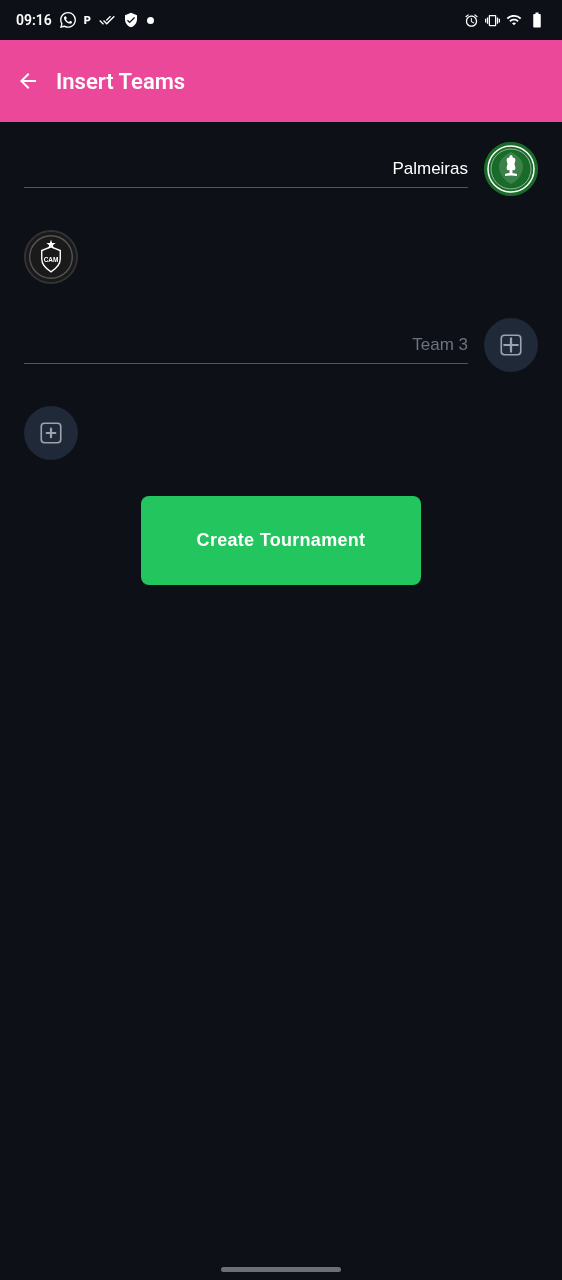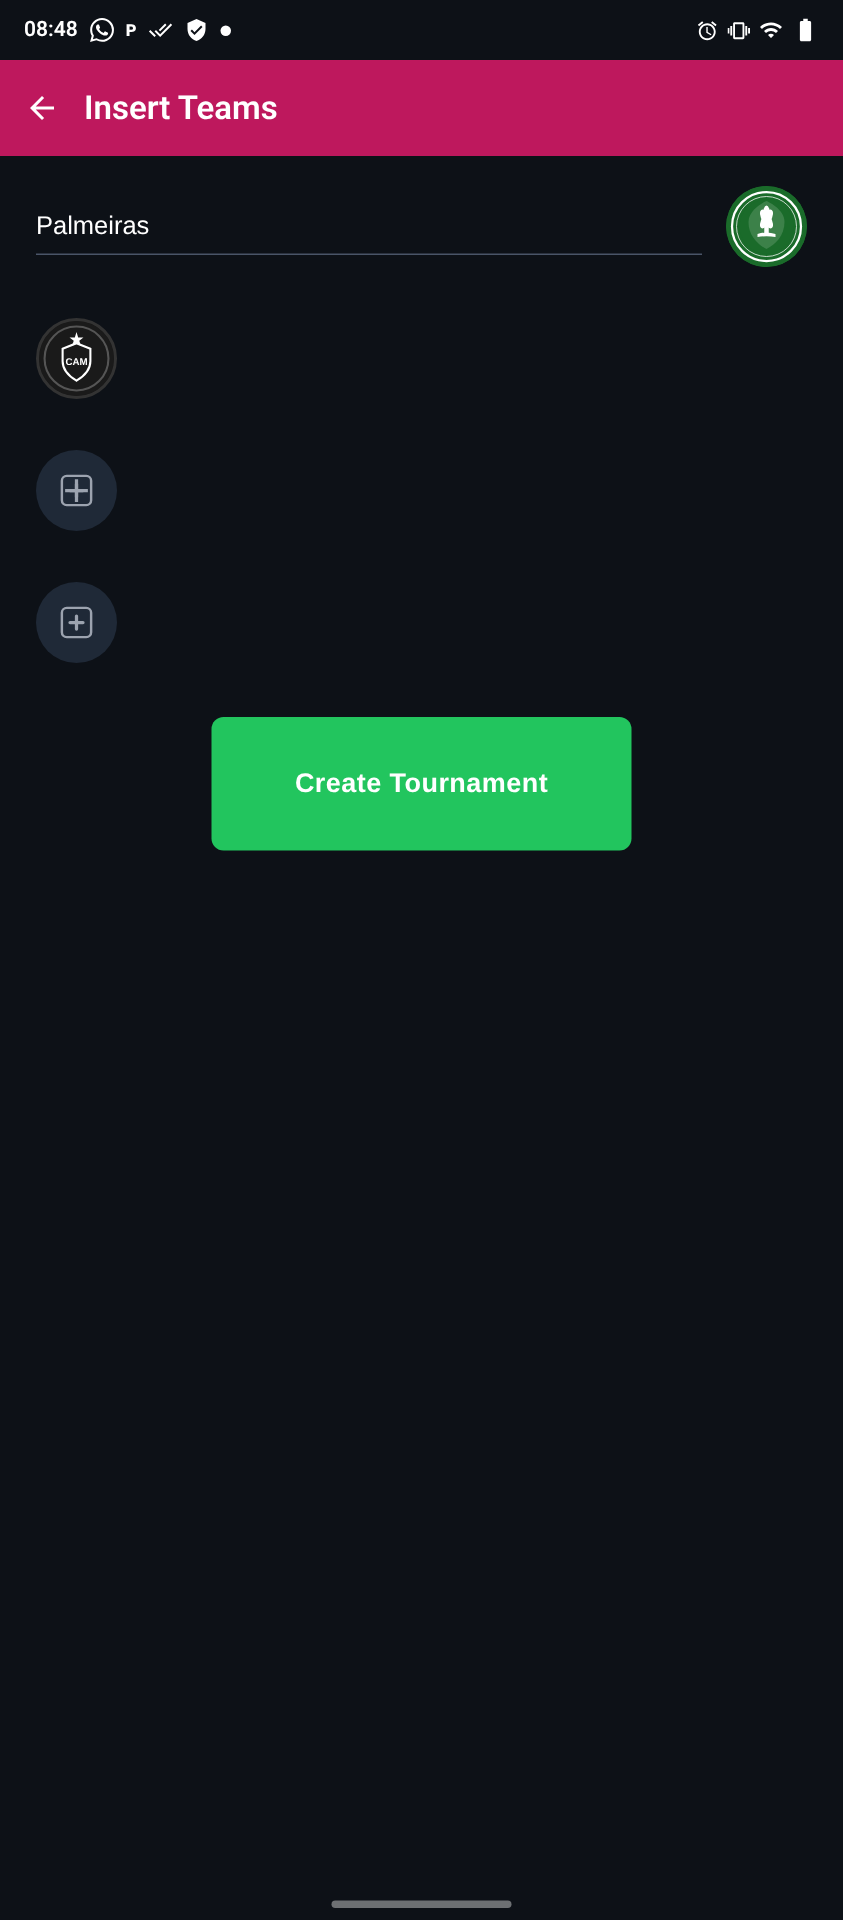--- a/index.html
+++ b/index.html
@@ -42,22 +42,22 @@
       background: #ffffff;
       border-radius: 50%;
       display: inline-block;
     }
 
     
     .app-bar {
       display: flex;
       align-items: center;
       padding: 12px 16px;
-      height: 64px;
-      background-color: #be185d;
+      height: 82px;
+      background-color: #ec4899;
       gap: 16px;
     }
     .back-btn {
       cursor: pointer;
       font-size: 22px;
       color: #ffffff;
       background: none;
       border: none;
       display: flex;
       align-items: center;
@@ -87,20 +87,21 @@
       border-bottom: 1px solid #4a5568;
     }
     .team-input {
       background: transparent;
       border: none;
       outline: none;
       width: 100%;
       font-size: 17px;
       color: #ffffff;
       padding: 8px 0;
+      text-align: right;
     }
     .team-input::placeholder {
       color: #6b7280;
     }
     .team-input.has-value {
       color: #ffffff;
     }
 
     
     .team-logo {
@@ -180,21 +181,21 @@
     }
 
     
     svg { display: block; }
   </style>
 </head>
 <body>
 
 <div class="status-bar">
   <div class="status-left">
-    <span>08:48</span>
+    <span>09:16</span>
 
     <span style="font-size:14px;">
       <svg width="16" height="16" viewBox="0 0 24 24" fill="white">
           <path d="M17.472 14.382c-.297-.149-1.758-.867-2.03-.967-.273-.099-.471-.148-.67.15-.197.297-.767.966-.94 1.164-.173.199-.347.223-.644.075-.297-.15-1.255-.463-2.39-1.475-.883-.788-1.48-1.761-1.653-2.059-.173-.297-.018-.458.13-.606.134-.133.298-.347.446-.52.149-.174.198-.298.298-.497.099-.198.05-.371-.025-.52-.075-.149-.669-1.612-.916-2.207-.242-.579-.487-.5-.669-.51-.173-.008-.371-.01-.57-.01-.198 0-.52.074-.792.372-.272.297-1.04 1.016-1.04 2.479 0 1.462 1.065 2.875 1.213 3.074.149.198 2.096 3.2 5.077 4.487.709.306 1.262.489 1.694.625.712.227 1.36.195 1.871.118.571-.085 1.758-.719 2.006-1.413.248-.694.248-1.289.173-1.413-.074-.124-.272-.198-.57-.347m-5.421 7.403h-.004a9.87 9.87 0 01-5.031-1.378l-.361-.214-3.741.982.998-3.648-.235-.374a9.86 9.86 0 01-1.51-5.26c.001-5.45 4.436-9.884 9.888-9.884 2.64 0 5.122 1.03 6.988 2.898a9.825 9.825 0 012.893 6.994c-.003 5.45-4.437 9.884-9.885 9.884m8.413-18.297A11.815 11.815 0 0012.05 0C5.495 0 .16 5.335.157 11.892c0 2.096.547 4.142 1.588 5.945L.057 24l6.305-1.654a11.882 11.882 0 005.683 1.448h.005c6.554 0 11.89-5.335 11.893-11.893a11.821 11.821 0 00-3.48-8.413z"></path>
         </svg>
     </span>
     <span style="font-size:11px; font-weight:900;">P</span>
     <span>
       <svg width="16" height="16" viewBox="0 0 24 24" fill="white">
           <path d="M18 7l-1.41-1.41-6.34 6.34 1.41 1.41L18 7zm4.24-1.41L11.66 16.17 7.48 12l-1.41 1.41L11.66 19l12-12-1.42-1.41zM.41 13.41L6 19l1.41-1.41L1.83 12 .41 13.41z"></path>
@@ -291,20 +292,23 @@
         <text x="27" y="32" text-anchor="middle" font-size="7" font-weight="900" fill="white" font-family="Arial">CAM</text>
 
         <clipPath id="shield-clip">
           <path d="M27 16 L37 20 L37 29 C37 35 32 40 27 43 C22 40 17 35 17 29 L17 20 Z"></path>
         </clipPath>
       </svg>
     </div>
   </div>
 
   <div class="team-row">
+    <div class="team-input-wrap">
+      <input class="team-input" type="text" placeholder="Team 3" style="">
+    </div>
     <button class="upload-btn">
       <span>
         <svg width="26" height="26" viewBox="0 0 24 24" fill="#9ca3af">
           <path d="M19 13h-6v6h-2v-6H5v-2h6V5h2v6h6v2z"></path>
           <rect x="3" y="3" width="18" height="18" rx="3" fill="none" stroke="#9ca3af" stroke-width="1.5"></rect>
           <path d="M12 8 L12 16 M8 12 L16 12" stroke="#9ca3af" stroke-width="2" stroke-linecap="round"></path>
         </svg>
       </span>
     </button>
   </div>

